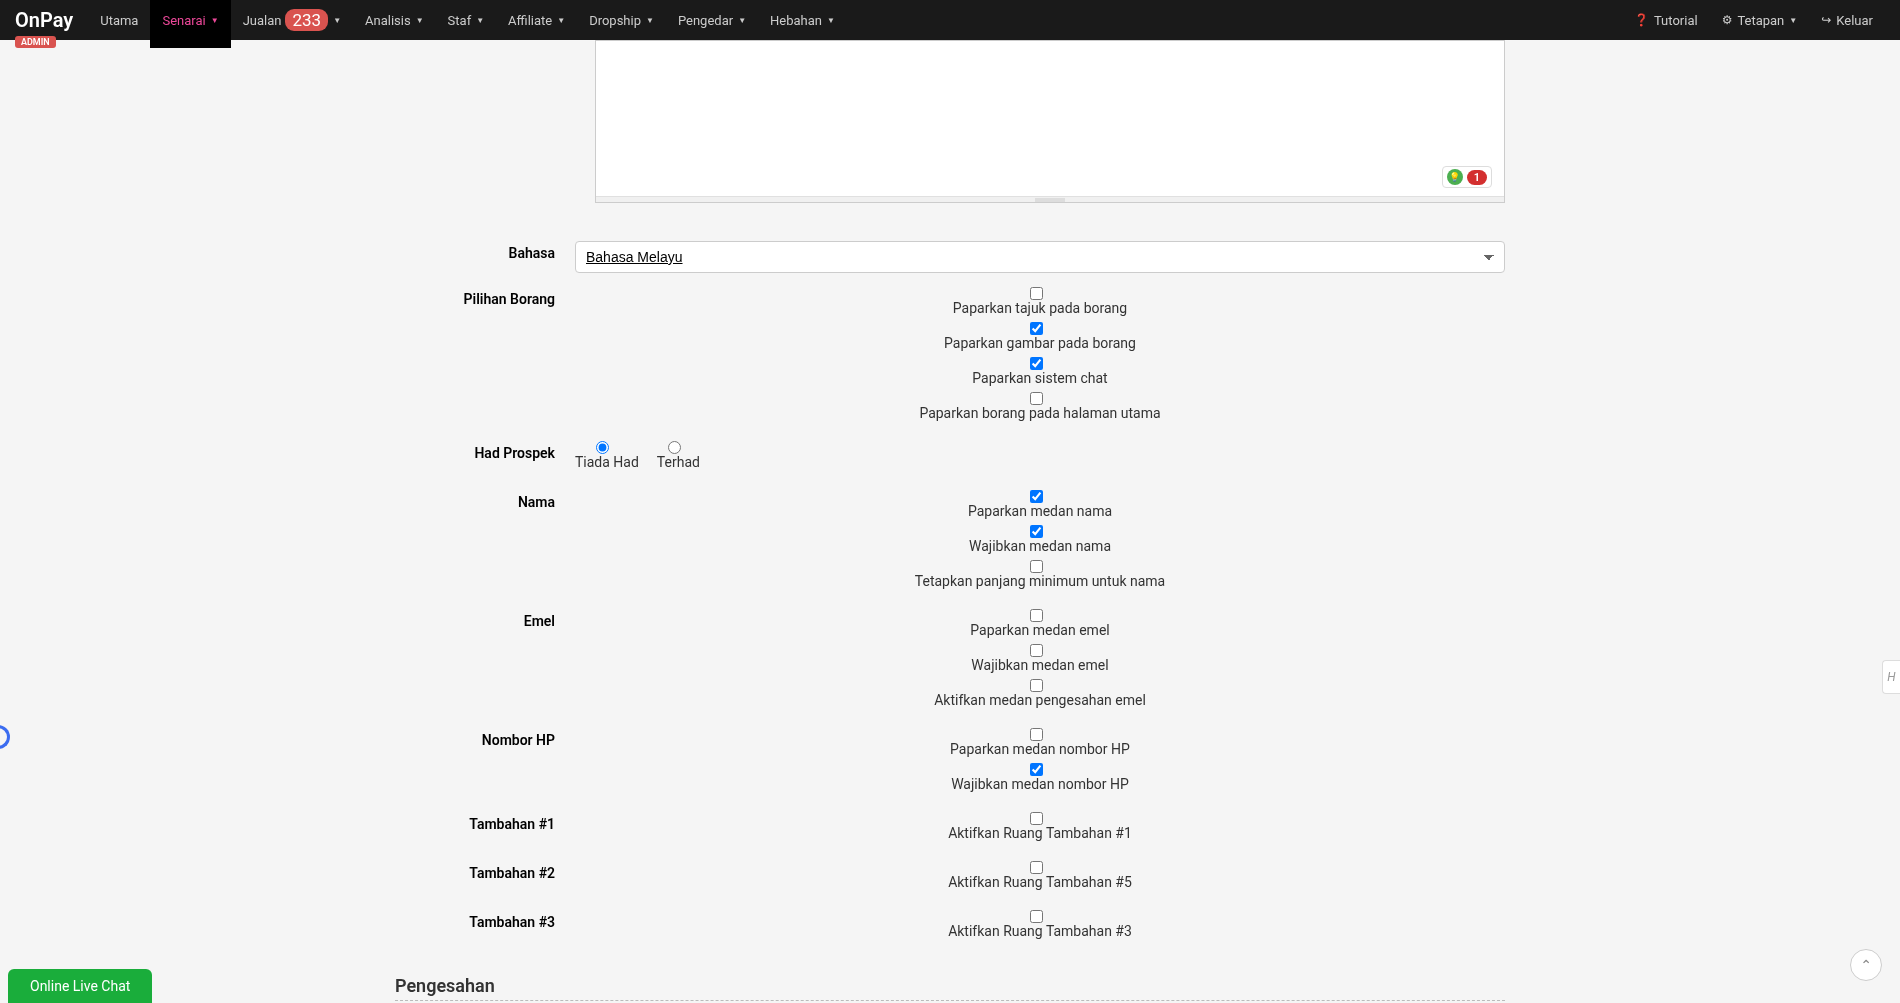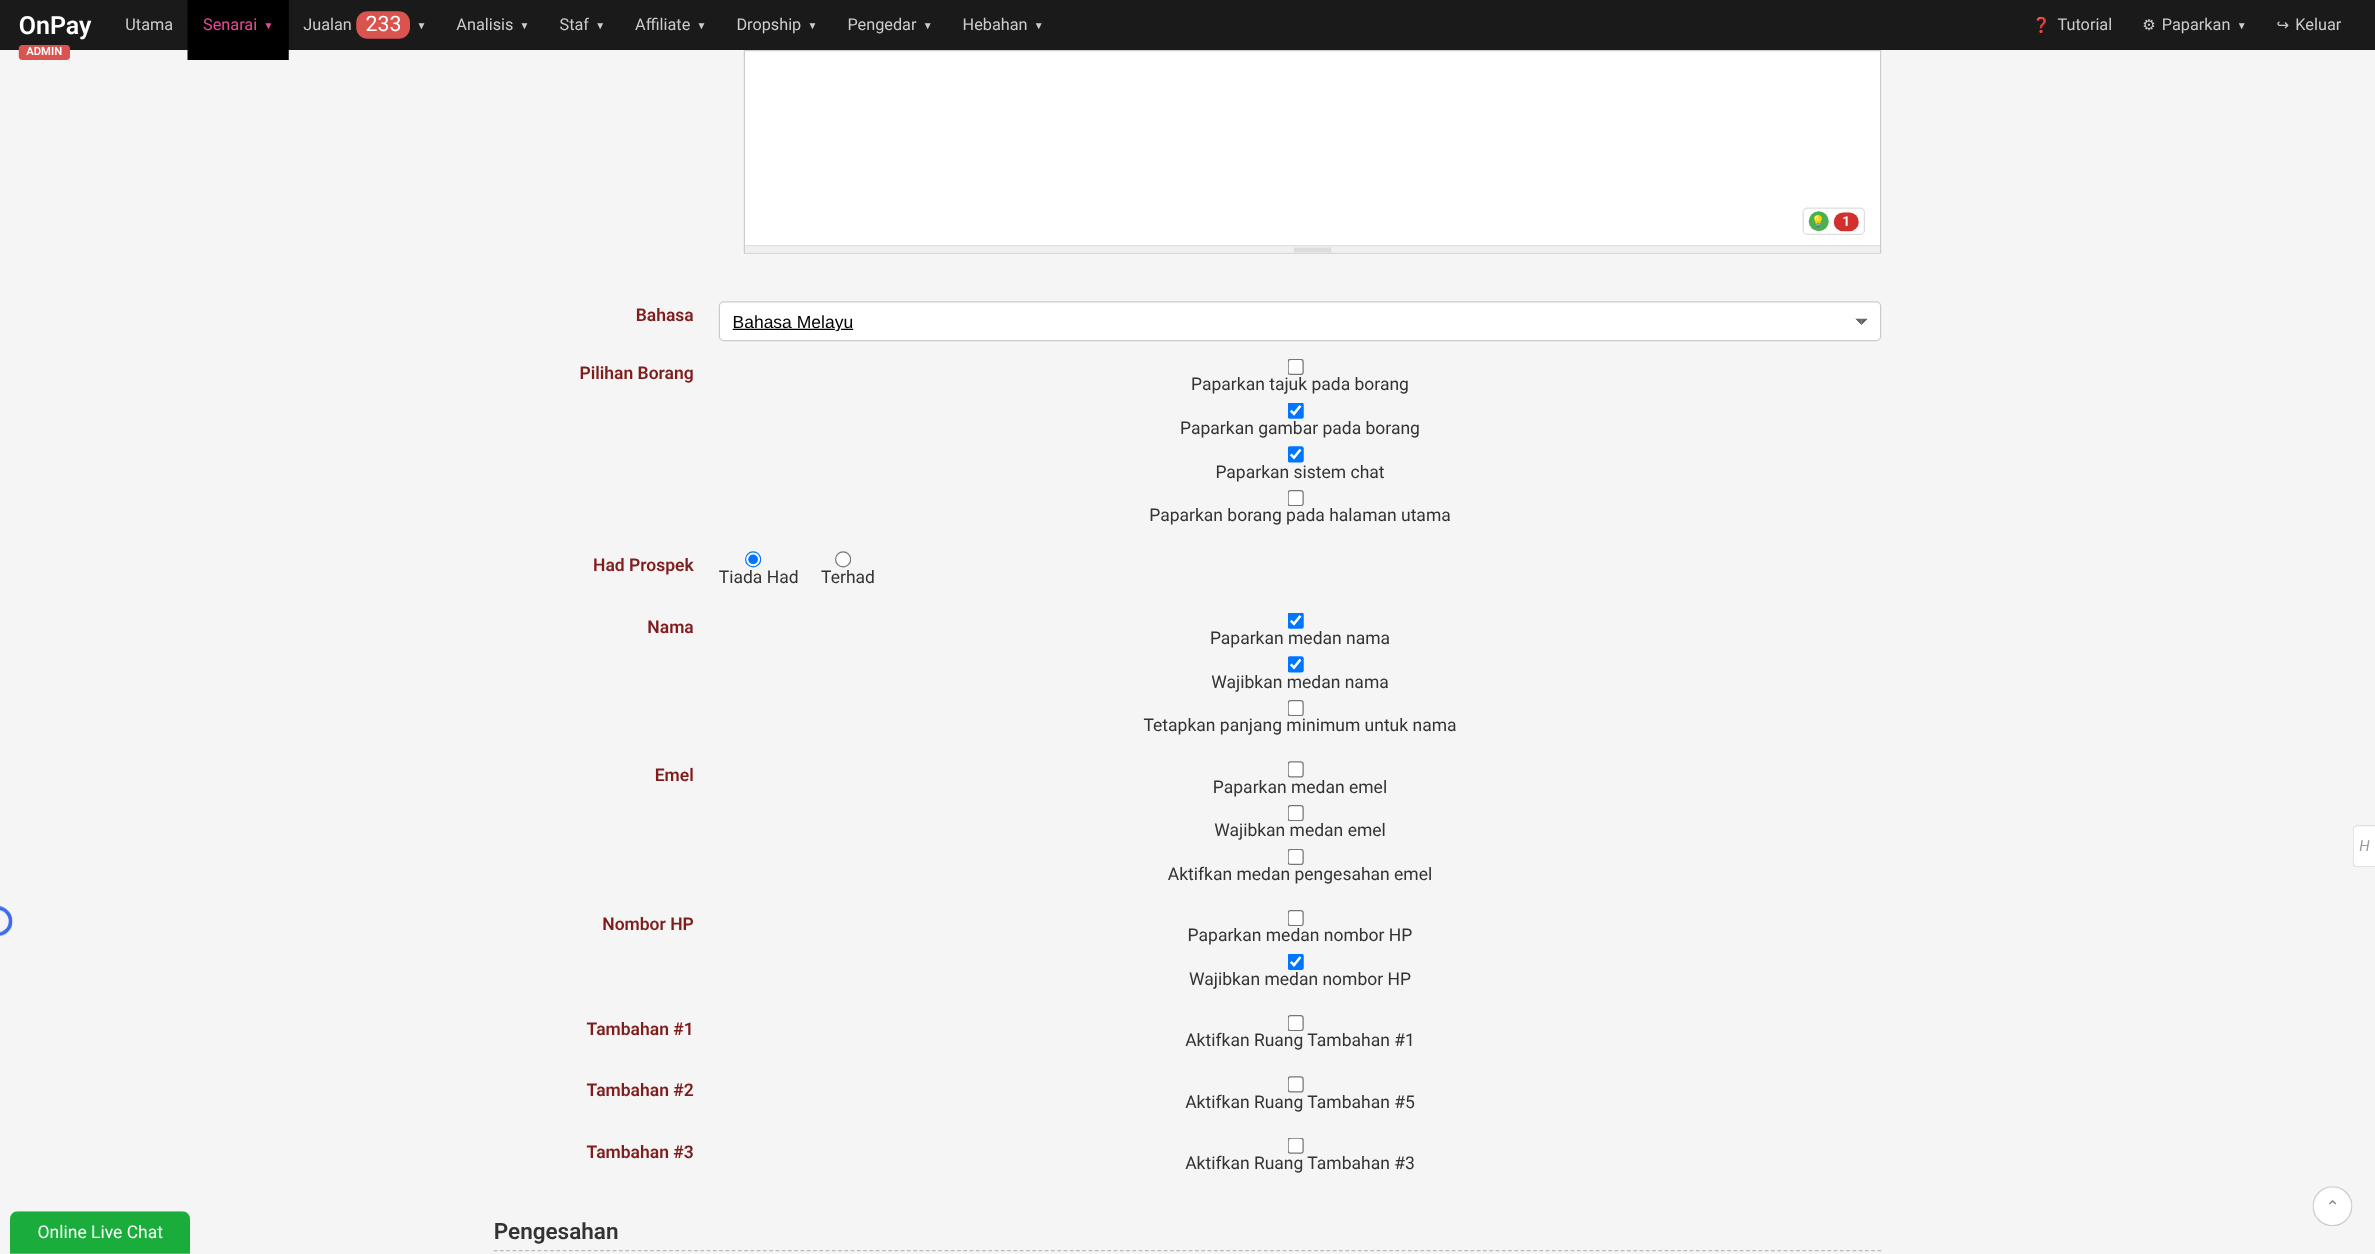--- a/index.html
+++ b/index.html
@@ -15,21 +15,21 @@
 .nav-icon { margin-right: 5px; font-size: 12px; }
 .container { max-width: 1140px; margin: 0 auto; padding: 0 15px; }
 .editor-area { border: 1px solid #ccc; background: #fff; margin-bottom: 8px; position: relative; }
 .editor-body { height: 155px; position: relative; }
 .editor-footer { height: 6px; background: #f0f0f0; border-top: 1px solid #e0e0e0; position: relative; }
 .editor-handle { position: absolute; left: 50%; transform: translateX(-50%); width: 30px; height: 4px; background: #ddd; top: 1px; }
 .editor-badges { position: absolute; right: 12px; bottom: 8px; display: flex; gap: 4px; align-items: center; background: #fff; border: 1px solid #ddd; border-radius: 4px; padding: 2px 4px; }
 .badge-green { width: 16px; height: 16px; background: #4caf50; border-radius: 50%; display: flex; align-items: center; justify-content: center; color: #fff; font-size: 9px; }
 .badge-red { background: #d32f2f; color: #fff; font-size: 11px; font-weight: 600; padding: 1px 7px; border-radius: 9px; }
 .form-row { display: flex; margin-bottom: 14px; align-items: flex-start; }
-.form-label { width: 180px; text-align: right; padding-right: 20px; font-weight: 600; color: #7f1d1d; padding-top: 4px; font-size: 14px; }
+.form-label { width: 180px; text-align: right; padding-right: 20px; font-weight: 600; color: #000000; padding-top: 4px; font-size: 14px; }
 .form-control-wrap { flex: 1; }
 .form-select { width: 100%; padding: 7px 10px; border: 1px solid #ccc; border-radius: 4px; background: #fff; font-size: 14px; appearance: none; background-image: linear-gradient(45deg, transparent 50%, #666 50%), linear-gradient(135deg, #666 50%, transparent 50%); background-position: calc(100% - 15px) 50%, calc(100% - 10px) 50%; background-size: 5px 5px, 5px 5px; background-repeat: no-repeat; text-decoration: underline; }
 .checkbox-row { display: flex; align-items: center; margin-bottom: 6px; flex-direction: column; }
 .checkbox-row input[type="checkbox"], .checkbox-row input[type="radio"] { margin-right: 8px; width: 13px; height: 13px; }
 .checkbox-row label { font-size: 14px; color: #333; cursor: pointer; }
 .radio-group { display: flex; gap: 18px; }
 .section-title { font-size: 18px; font-weight: 600; color: #333; margin-top: 30px; margin-bottom: 4px; }
 .section-divider { border: none; border-top: 1px dashed #bbb; margin-bottom: 20px; }
 .live-chat { position: fixed; bottom: 0; left: 8px; background: #1aad3b; color: #fff; padding: 9px 22px; border-radius: 6px 6px 0 0; font-size: 14px; cursor: pointer; }
 .spinner-partial { position: fixed; left: -4px; top: 725px; width: 14px; height: 24px; border: 3px solid #3b6cf0; border-left-color: transparent; border-radius: 0 14px 14px 0; }
@@ -80,21 +80,21 @@
       <span>Hebahan</span>
       <span class="nav-caret">▼</span>
     </div>
   <div class="nav-right">
     <div class="nav-item">
         <span class="nav-icon">❓</span>
         <span>Tutorial</span>
       </div>
     <div class="nav-item">
         <span class="nav-icon">⚙</span>
-        <span>Paparkan</span>
+        <span>Tetapan</span>
         <span class="nav-caret">▼</span>
       </div>
     <div class="nav-item">
         <span class="nav-icon">↪</span>
         <span>Keluar</span>
       </div>
   </div>
 </div>
 
 <div class="container">

